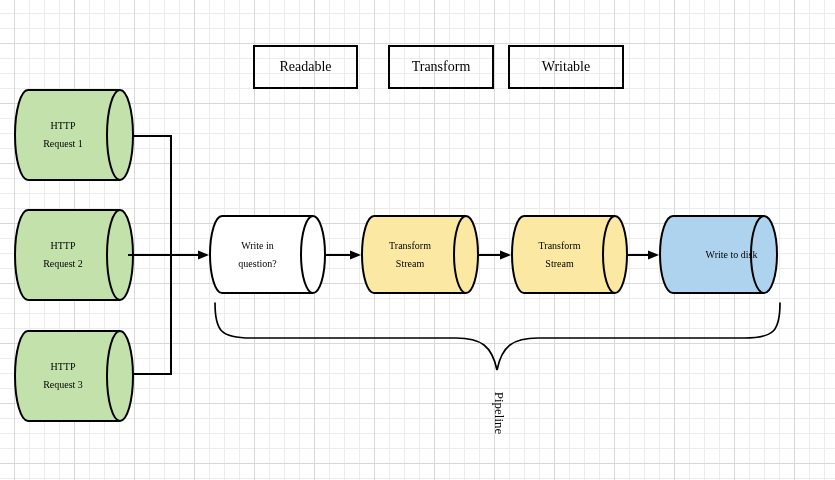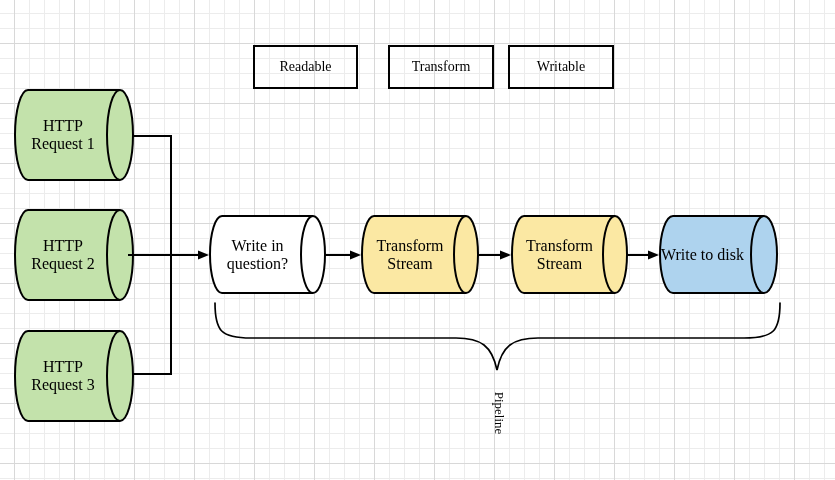--- a/index.html
+++ b/index.html
@@ -17,21 +17,21 @@
     padding-left:44px;
   }
   #shapes{position:absolute;left:0;top:0;}
   .legend-box{
     position:absolute;height:44px;box-sizing:border-box;border:2px solid #000;
     display:flex;align-items:center;justify-content:center;
     font-size:14px;color:#000;
   }
   .node-label{
     position:absolute;display:flex;align-items:center;justify-content:center;
-    text-align:center;font-size:16px;line-height:18px;color:#000;
+    text-align:center;font-size:10px;line-height:18px;color:#000;
     white-space:pre-line;pointer-events:none;
   }
   .rotated-label{
     position:absolute;font-size:13px;color:#000;
     transform:translate(-50%,-50%) rotate(90deg);
     white-space:nowrap;pointer-events:none;
   }
 </style>
 </head>
 <body>
@@ -86,32 +86,32 @@
       </g>
       <path d="M215,303 C215,331 221,338 251,338 L456,338 C481,338 492,346 497,370 C502,346 513,338 538,338 L744,338 C774,338 780,331 780,303" fill="none" stroke="#000000" stroke-width="1.7" stroke-linecap="round"></path>
     </svg>
 
   <div class="legend-box" style="left:253px;top:45px;width:105px;">
     <span>Readable</span>
   </div>
   <div class="legend-box" style="left:388px;top:45px;width:106px;">
     <span>Transform</span>
   </div>
-  <div class="legend-box" style="left:508px;top:45px;width:106px;">
+  <div class="legend-box" style="left:508px;top:45px;width:116px;">
     <span>Writable</span>
   </div>
 
   <div class="node-label" style="left:15px;top:90px;width:96px;height:90px;">HTTP
 Request 1</div>
   <div class="node-label" style="left:15px;top:210px;width:96px;height:90px;">HTTP
 Request 2</div>
   <div class="node-label" style="left:15px;top:331px;width:96px;height:90px;">HTTP
 Request 3</div>
   <div class="node-label" style="left:210px;top:216px;width:95px;height:77px;">Write in
 question?</div>
   <div class="node-label" style="left:362px;top:216px;width:96px;height:77px;">Transform
 Stream</div>
   <div class="node-label" style="left:512px;top:216px;width:95px;height:77px;">Transform
 Stream</div>
-  <div class="node-label" style="left:655px;top:216px;width:95px;height:77px;">Write to disk</div>
+  <div class="node-label" style="left:684px;top:216px;width:95px;height:77px;">Write to disk</div>
 
   <div class="rotated-label" style="left:499px;top:413px;">Pipeline</div>
 </div>
 
 </body></html>

